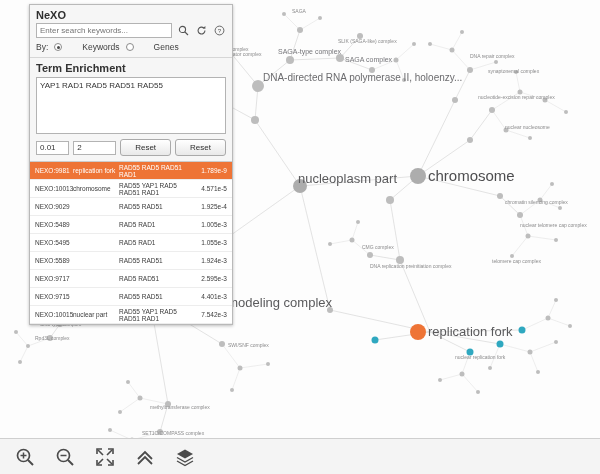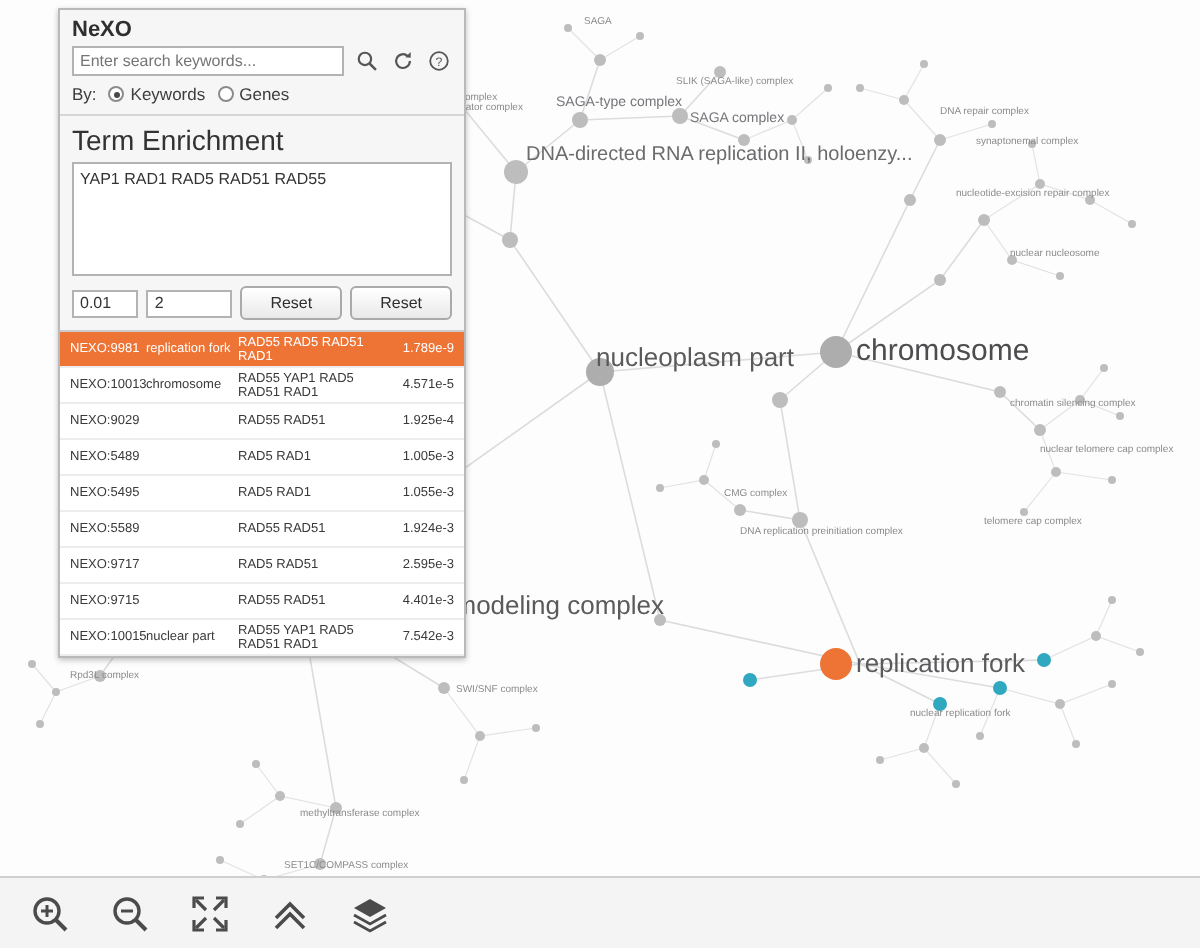--- a/index.html
+++ b/index.html
@@ -86,43 +86,44 @@
   }
   .icon-btn svg { display: block; }
   .by-row {
     display: flex;
     align-items: center;
     gap: 6px;
     padding: 0 6px 5px 6px;
     font-size: 8.5px;
     color: #3d3d3d;
   }
-  .radio-wrap { display: inline-flex; align-items: center; gap: 3px; }
+  .radio-wrap { display: inline-flex; align-items: center; gap: 20px; }
   .radio {
     width: 8px; height: 8px;
     border-radius: 50%;
     border: 1px solid #8b8b8b;
     background: #fff;
     display: inline-block;
     position: relative;
     box-sizing: border-box;
   }
   .radio.checked::after {
     content: "";
     position: absolute;
     left: 1.5px; top: 1.5px;
     width: 3px; height: 3px;
     border-radius: 50%;
     background: #4a4a4a;
   }
   .section-head {
     border-top: 1px solid #d6d6d6;
     padding: 4px 6px 3px 6px;
-    font-size: 14px;
+    font-size: 11px;
     color: #333;
+    font-weight: bold;
   }
   #term-box {
     margin: 0 6px 5px 6px;
     height: 57px;
     background: #fff;
     border: 1px solid #b3b3b3;
     font-size: 8px;
     color: #333;
     padding: 3px;
     box-sizing: border-box;
@@ -365,21 +366,21 @@
         <circle cx="522" cy="330" r="3.5"></circle>
       </g>
 
       <circle cx="418" cy="332" r="8" fill="#ee7436"></circle>
     </svg>
 
     <div class="node-label big" style="left:428px; top:324px;">replication fork</div>
     <div class="node-label huge" style="left:428px; top:167px;">chromosome</div>
     <div class="node-label big" style="left:298px; top:171px;">nucleoplasm part</div>
     <div class="node-label big" style="left:155px; top:295px;">chromatin remodeling complex</div>
-    <div class="node-label med" style="left:263px; top:72px;">DNA-directed RNA replication II, holoenzy...</div>
+    <div class="node-label med" style="left:263px; top:72px;">DNA-directed RNA polymerase II, holoenzy...</div>
     <div class="node-label med" style="left:122px; top:240px;">nuclear chromatin</div>
     <div class="node-label small" style="left:278px; top:48px;">SAGA-type complex</div>
     <div class="node-label small" style="left:345px; top:56px;">SAGA complex</div>
     <div class="node-label tiny" style="left:292px; top:8px;">SAGA</div>
     <div class="node-label tiny" style="left:338px; top:38px;">SLIK (SAGA-like) complex</div>
     <div class="node-label tiny" style="left:198px; top:46px;">core mediator complex</div>
     <div class="node-label tiny" style="left:222px; top:51px;">mediator complex</div>
     <div class="node-label tiny" style="left:370px; top:263px;">DNA replication preinitiation complex</div>
     <div class="node-label tiny" style="left:362px; top:244px;">CMG complex</div>
     <div class="node-label small" style="left:78px;  top:305px;">Rpd3L-Expanded complex</div>

